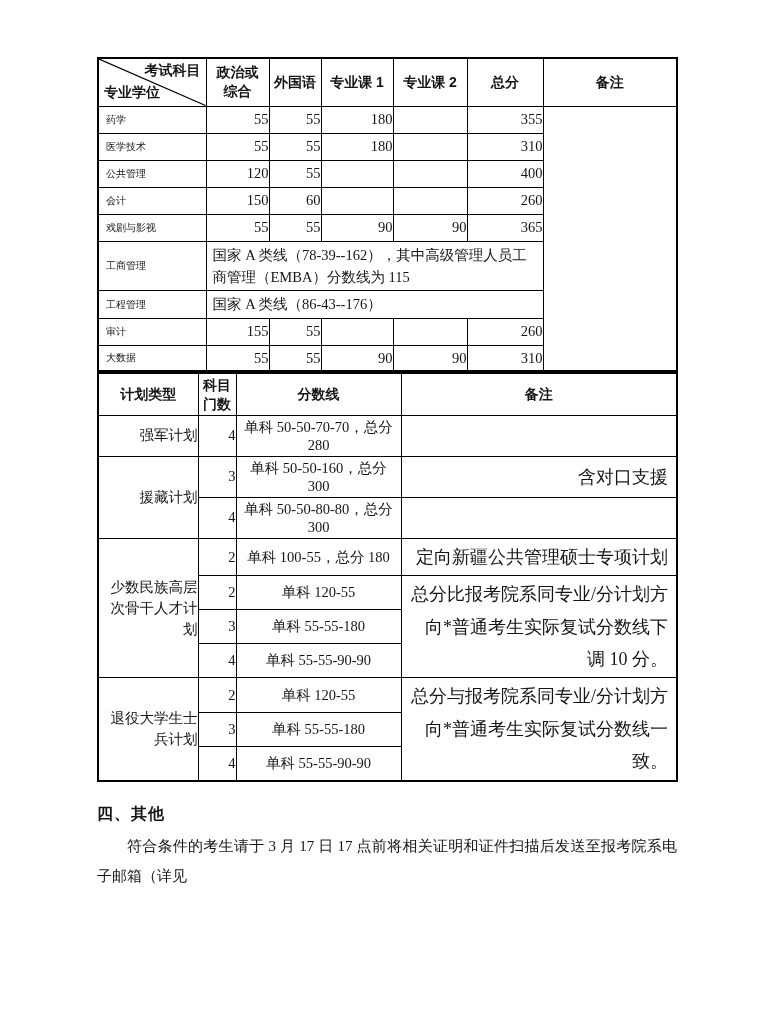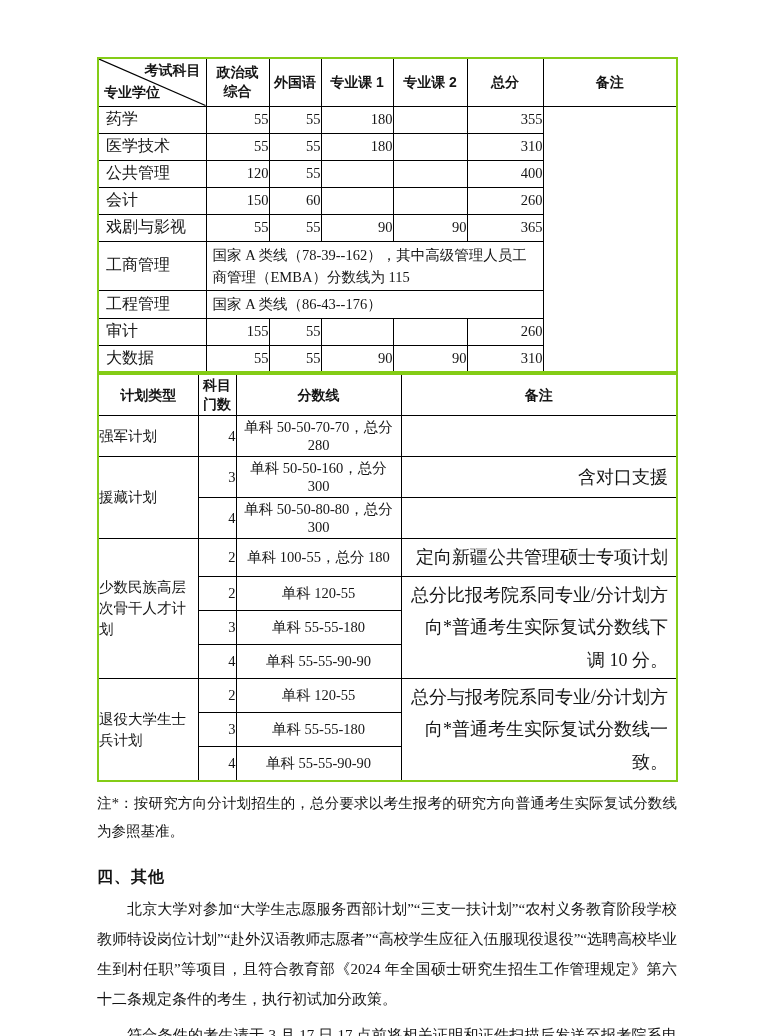--- a/index.html
+++ b/index.html
@@ -10,31 +10,31 @@
     margin:0 auto;
     background:#ffffff;
     color:#151515;
     font-family:"Liberation Serif","DejaVu Serif",serif;
     overflow:hidden;
   }
   .content { position:absolute; left:97px; top:57px; width:580px; }
 
   table { border-collapse:collapse; table-layout:fixed; width:579px; }
   td, th { border:1px solid #000; overflow:hidden; }
-  table { border:2px solid #84cc16; }
+  table { border:2px solid #000000; }
 
   .hd {
     font-family:"Liberation Sans","DejaVu Sans",sans-serif;
     font-weight:bold; font-size:14px; text-align:center;
     vertical-align:middle; white-space:pre-line; line-height:1.35;
   }
-  .lbl { font-size:16px; text-align:left; padding:2px 2px 2px 7px; vertical-align:middle; }
+  .lbl { font-size:10px; text-align:left; padding:2px 2px 2px 7px; vertical-align:middle; }
   .num { font-size:14.5px; text-align:right; vertical-align:middle; }
   .span-cell { font-size:14.5px; text-align:left; padding:2px 6px; vertical-align:middle; line-height:1.55; }
-  .ctr { font-size:14.5px; text-align:left; vertical-align:middle; line-height:1.45; }
+  .ctr { font-size:14.5px; text-align:right; vertical-align:middle; line-height:1.45; }
   .score { font-size:14.5px; text-align:center; padding:2px 6px; vertical-align:middle; }
   .remark { font-size:18px; text-align:right; padding:2px 8px; vertical-align:middle; line-height:1.8; }
 
   
   .diag { position:relative; height:48px; vertical-align:middle; padding:0; }
   .diag svg { position:absolute; left:0; top:0; width:100%; height:100%; }
   .diag .d-top {
     position:absolute; top:3px; right:5px;
     font-family:"Liberation Sans","DejaVu Sans",sans-serif;
     font-weight:bold; font-size:14px;
@@ -225,22 +225,20 @@
           <td class="num">3</td>
           <td class="score">单科 55-55-180</td>
         </tr>
         <tr style="height:26px">
           <td class="num">4</td>
           <td class="score">单科 55-55-90-90</td>
         </tr>
       </tbody>
     </table>
 
-    <div class="note-text">注*：按研究方向分计划招生的，总分要求以考生报考的研究方向普通考生实际复试分数线为参照基准。</div>
 
     <div class="sec-heading mt22">四、其他</div>
-    <p class="para">北京大学对参加“大学生志愿服务西部计划”“三支一扶计划”“农村义务教育阶段学校教师特设岗位计划”“赴外汉语教师志愿者”“高校学生应征入伍服现役退役”“选聘高校毕业生到村任职”等项目，且符合教育部《2024 年全国硕士研究生招生工作管理规定》第六十二条规定条件的考生，执行初试加分政策。</p>
     <p class="para">
       <span>符合条件的考生请于 3 月 17 日 17 点前将相关证明和证件扫描后发送至报考院系电子邮箱（详见</span>
     </p>
 
   </div>
 </div>
 
 </body></html>

